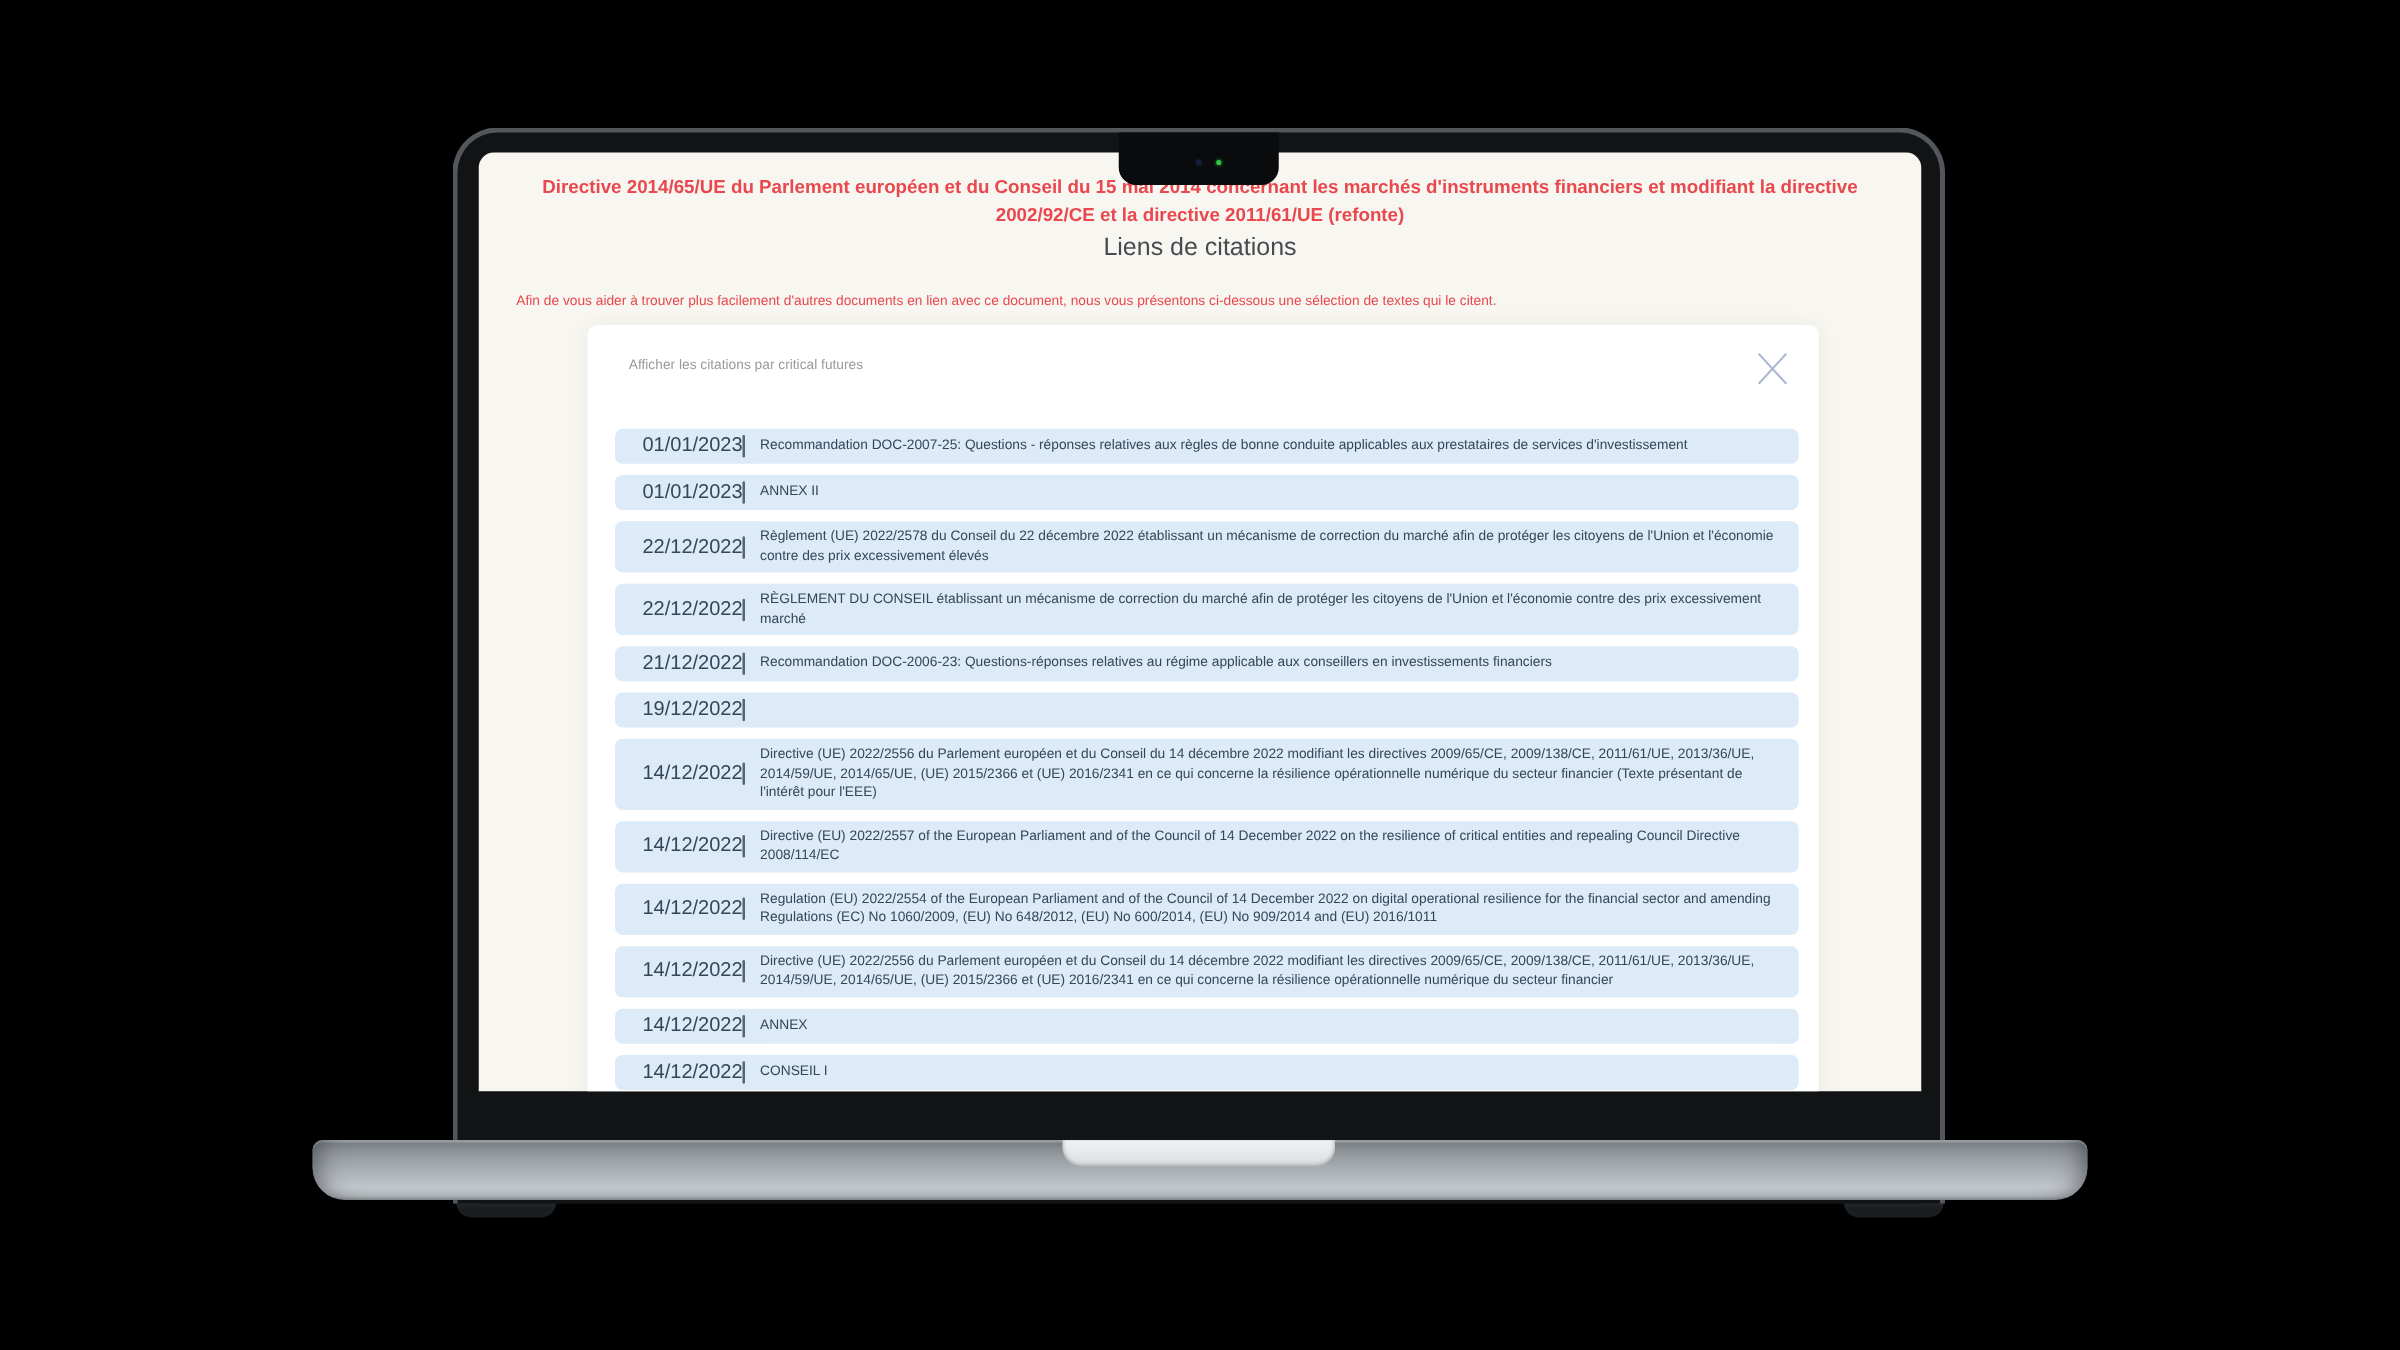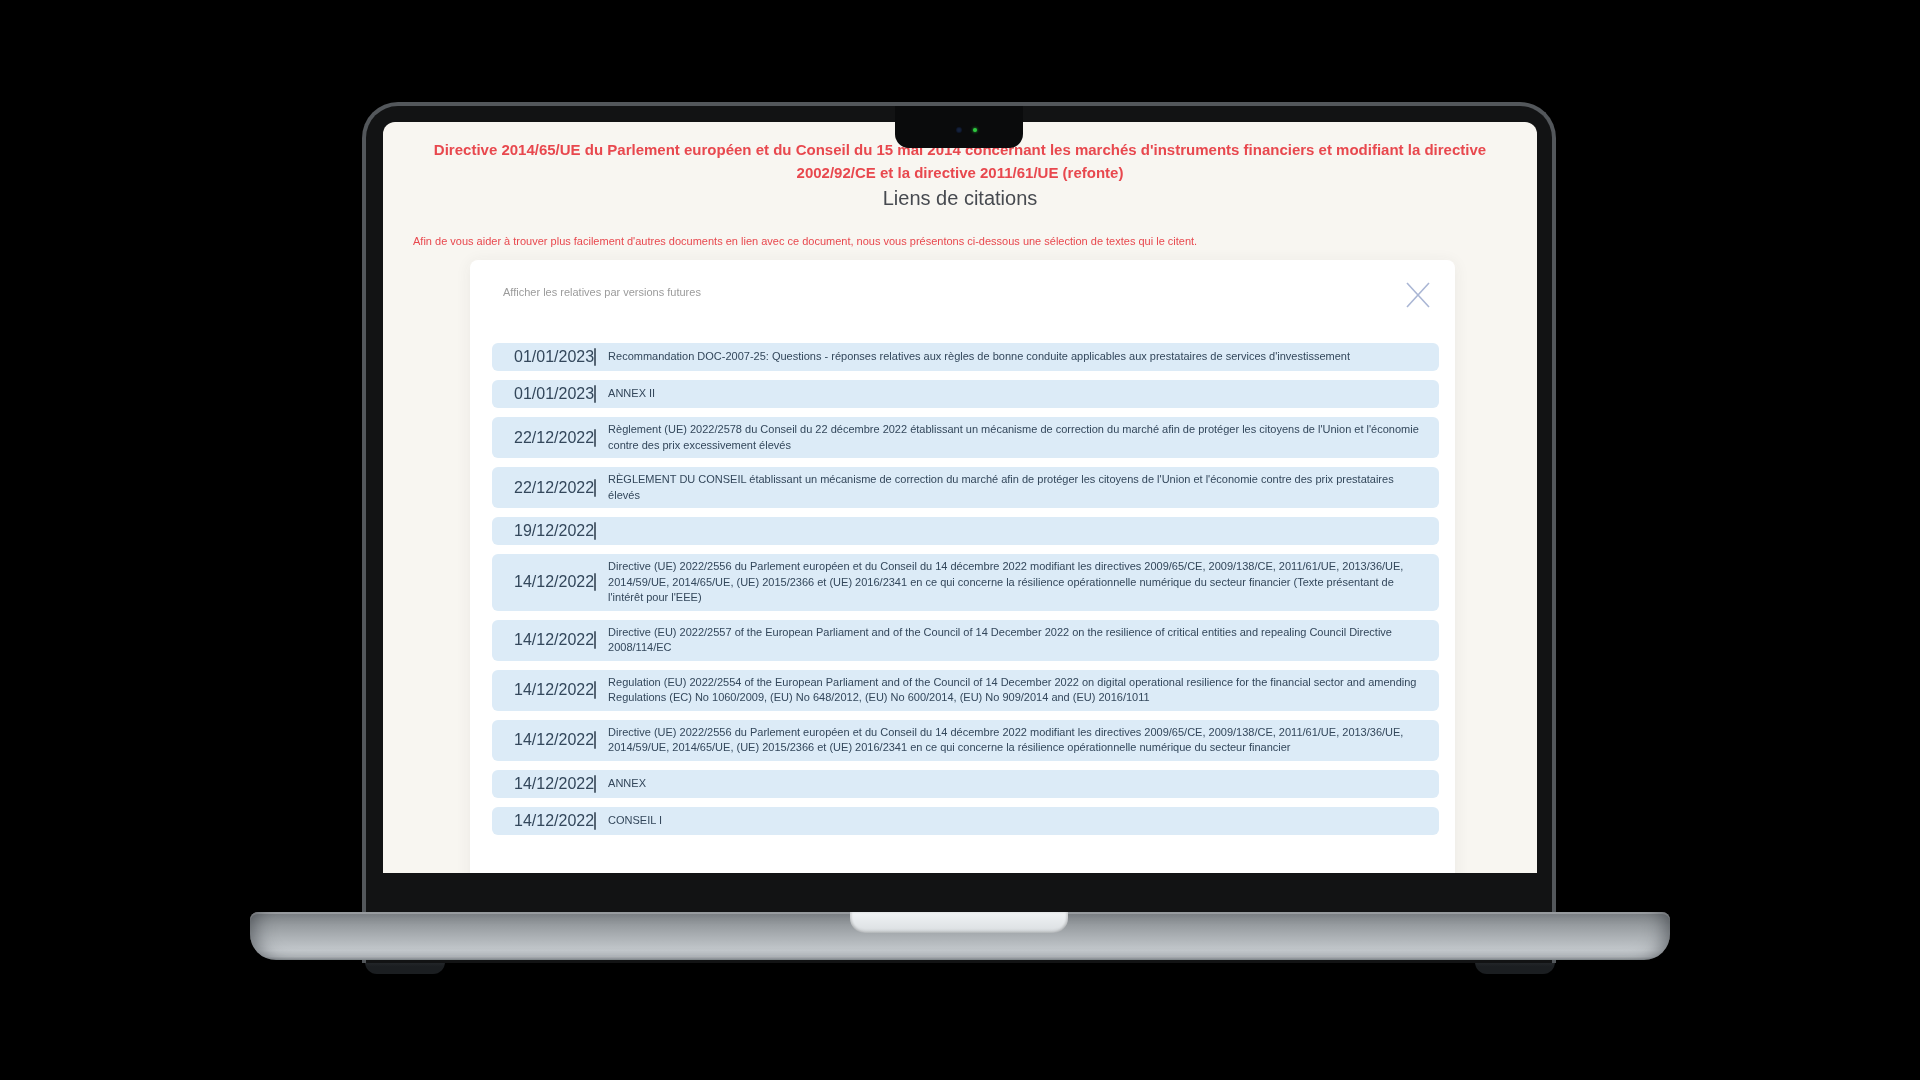--- a/index.html
+++ b/index.html
@@ -75,21 +75,21 @@
   <div class="foot right"></div>
 
   <div class="screen-shell">
 
     <div class="screen">
       <h1 class="page-title">Directive 2014/65/UE du Parlement européen et du Conseil du 15 mai 2014 concernant les marchés d'instruments financiers et modifiant la directive 2002/92/CE et la directive 2011/61/UE (refonte)</h1>
       <h2 class="page-subtitle">Liens de citations</h2>
       <p class="intro">Afin de vous aider à trouver plus facilement d'autres documents en lien avec ce document, nous vous présentons ci-dessous une sélection de textes qui le citent.</p>
 
       <div class="card">
-        <span class="filter-label">Afficher les relatives par versions futures</span>
+        <span class="filter-label">Afficher les citations par critical futures</span>
 
         <div class="close-btn">
           <svg width="30" height="30" viewBox="0 0 30 30">
             <line x1="4" y1="3" x2="26" y2="27" stroke="#aab6d4" stroke-width="1.6"></line>
             <line x1="26" y1="3" x2="4" y2="27" stroke="#aab6d4" stroke-width="1.6"></line>
           </svg>
         </div>
 
         <div class="rows" id="rows">
   <div class="row">
@@ -106,23 +106,28 @@
 
   <div class="row">
     <span class="date">22/12/2022</span>
     <span class="sep"></span>
     <span class="desc">Règlement (UE) 2022/2578 du Conseil du 22 décembre 2022 établissant un mécanisme de correction du marché afin de protéger les citoyens de l'Union et l'économie contre des prix excessivement élevés</span>
   </div>
 
   <div class="row">
     <span class="date">22/12/2022</span>
     <span class="sep"></span>
-    <span class="desc">RÈGLEMENT DU CONSEIL établissant un mécanisme de correction du marché afin de protéger les citoyens de l'Union et l'économie contre des prix prestataires élevés</span>
+    <span class="desc">RÈGLEMENT DU CONSEIL établissant un mécanisme de correction du marché afin de protéger les citoyens de l'Union et l'économie contre des prix excessivement marché</span>
   </div>
 
+  <div class="row">
+    <span class="date">21/12/2022</span>
+    <span class="sep"></span>
+    <span class="desc">Recommandation DOC-2006-23: Questions-réponses relatives au régime applicable aux conseillers en investissements financiers</span>
+  </div>
 
   <div class="row">
     <span class="date">19/12/2022</span>
     <span class="sep"></span>
   </div>
 
   <div class="row">
     <span class="date">14/12/2022</span>
     <span class="sep"></span>
     <span class="desc">Directive (UE) 2022/2556 du Parlement européen et du Conseil du 14 décembre 2022 modifiant les directives 2009/65/CE, 2009/138/CE, 2011/61/UE, 2013/36/UE, 2014/59/UE, 2014/65/UE, (UE) 2015/2366 et (UE) 2016/2341 en ce qui concerne la résilience opérationnelle numérique du secteur financier (Texte présentant de l'intérêt pour l'EEE)</span>

